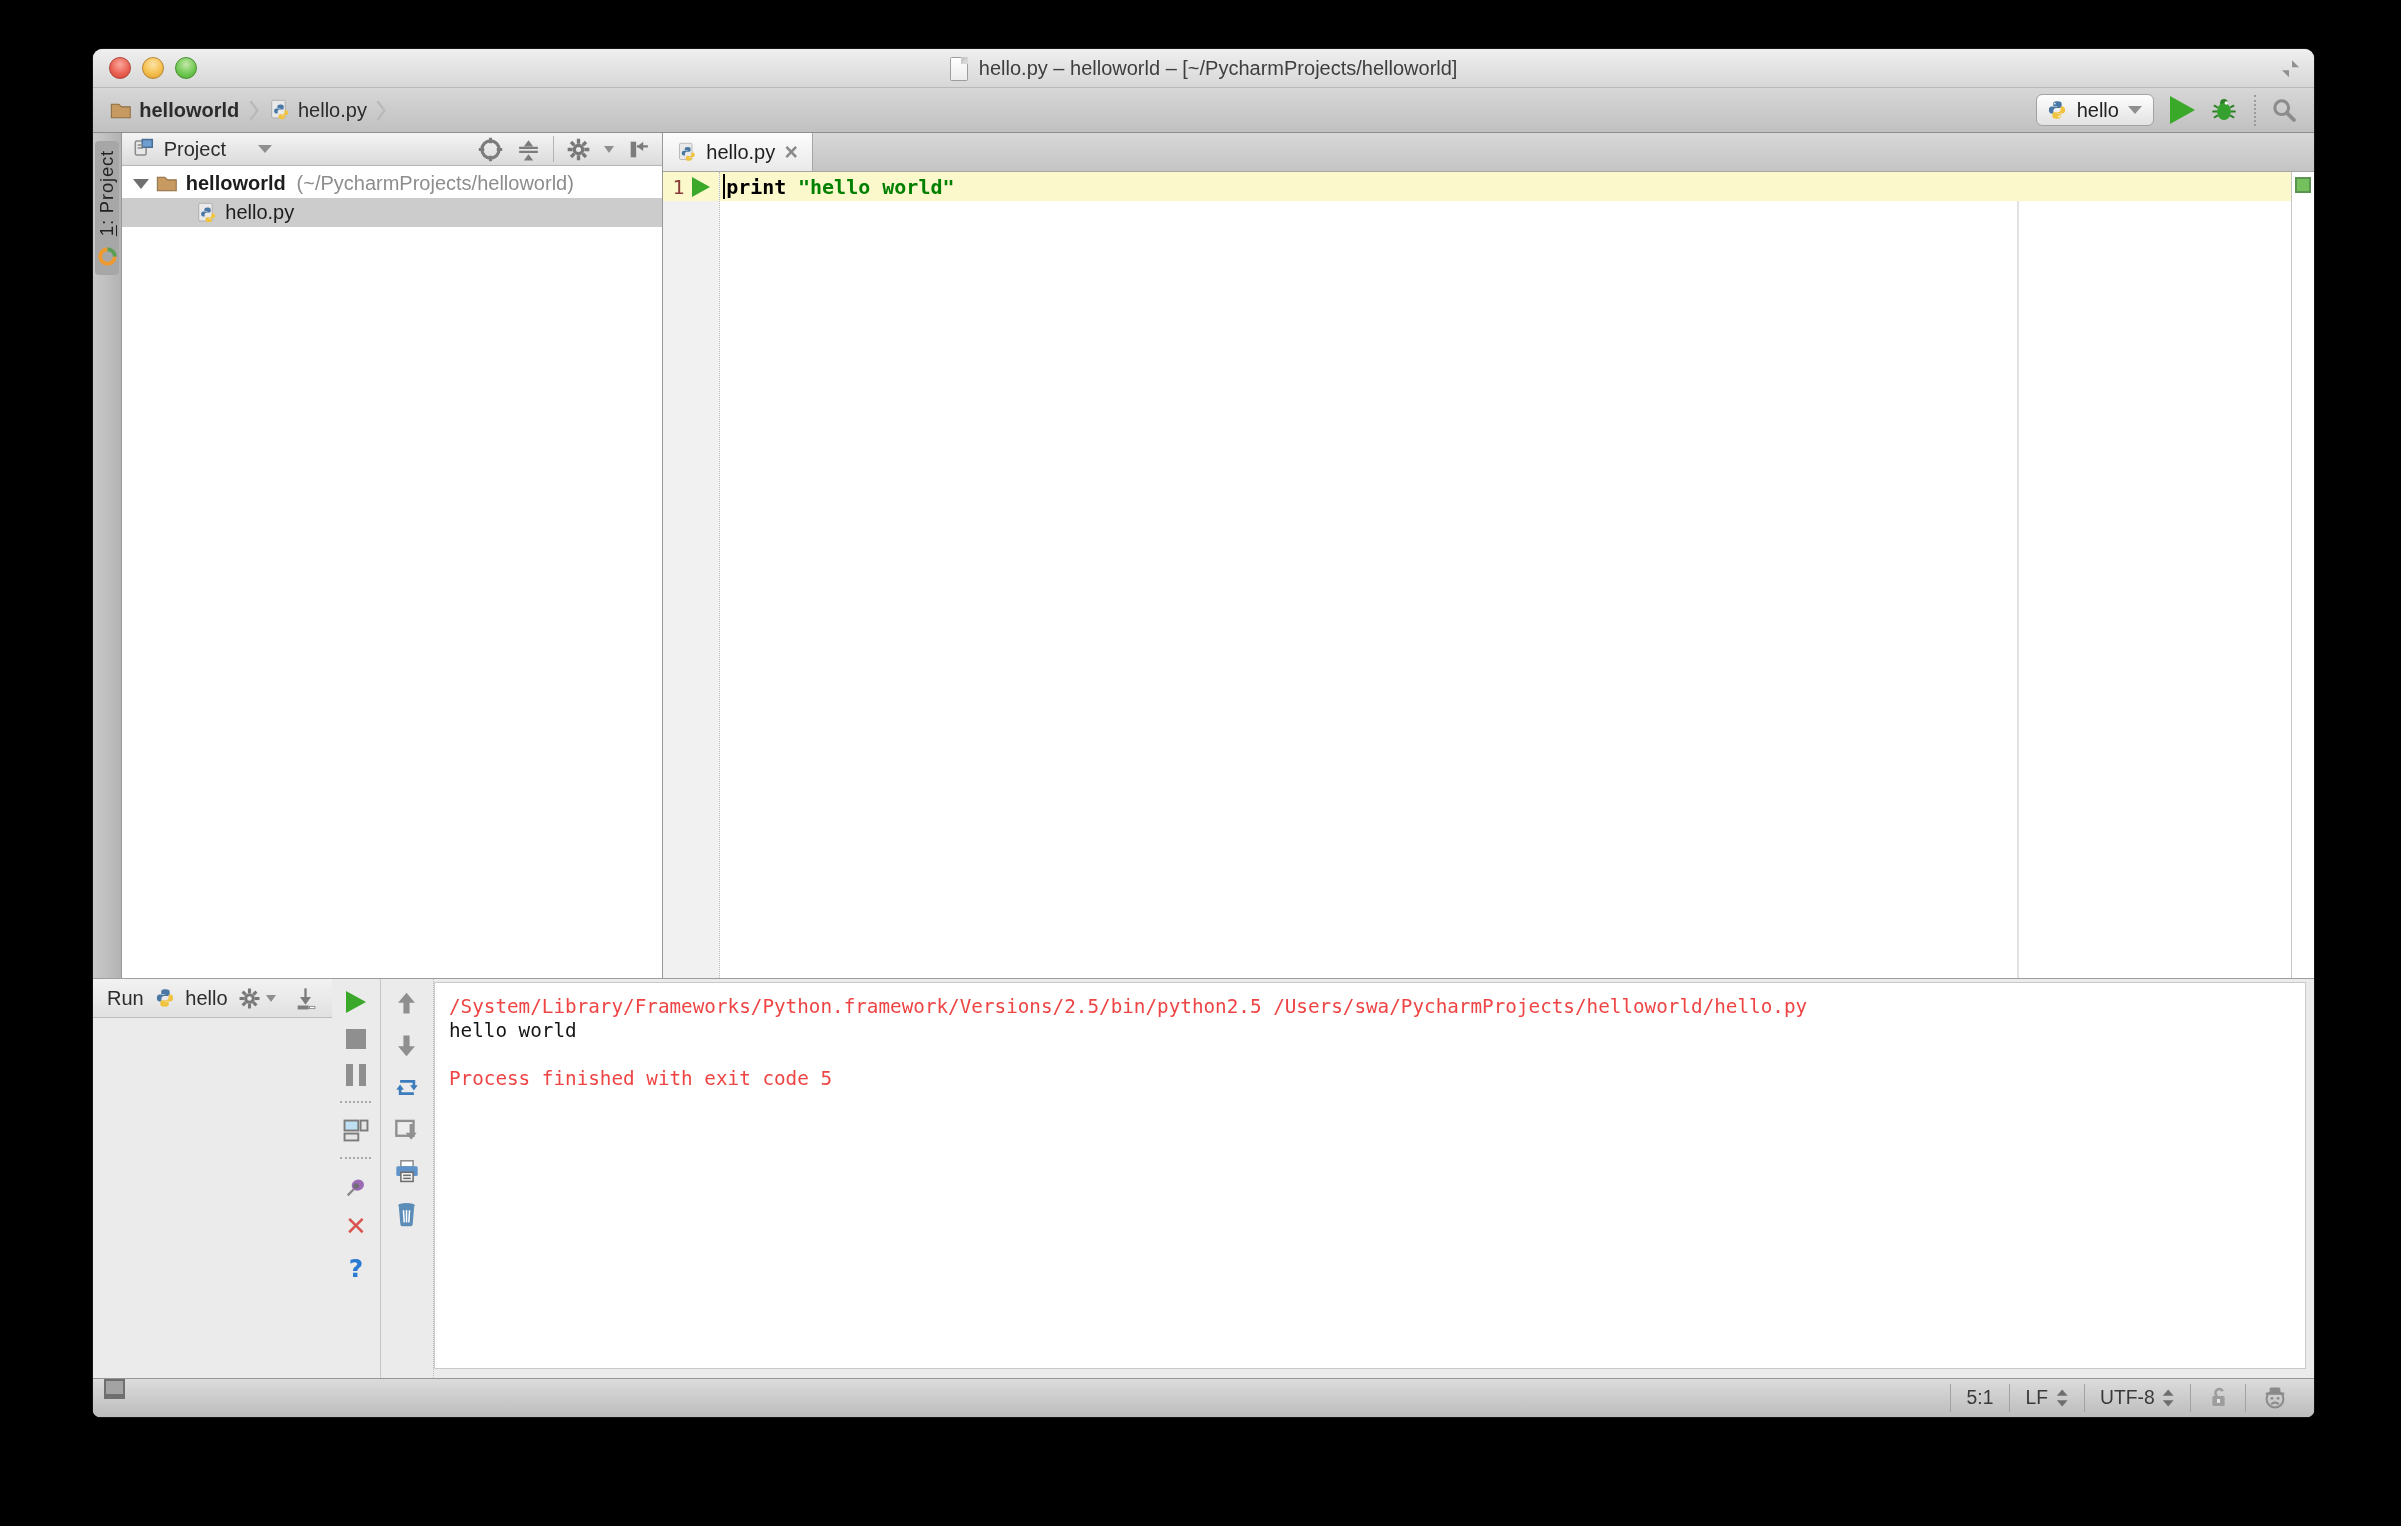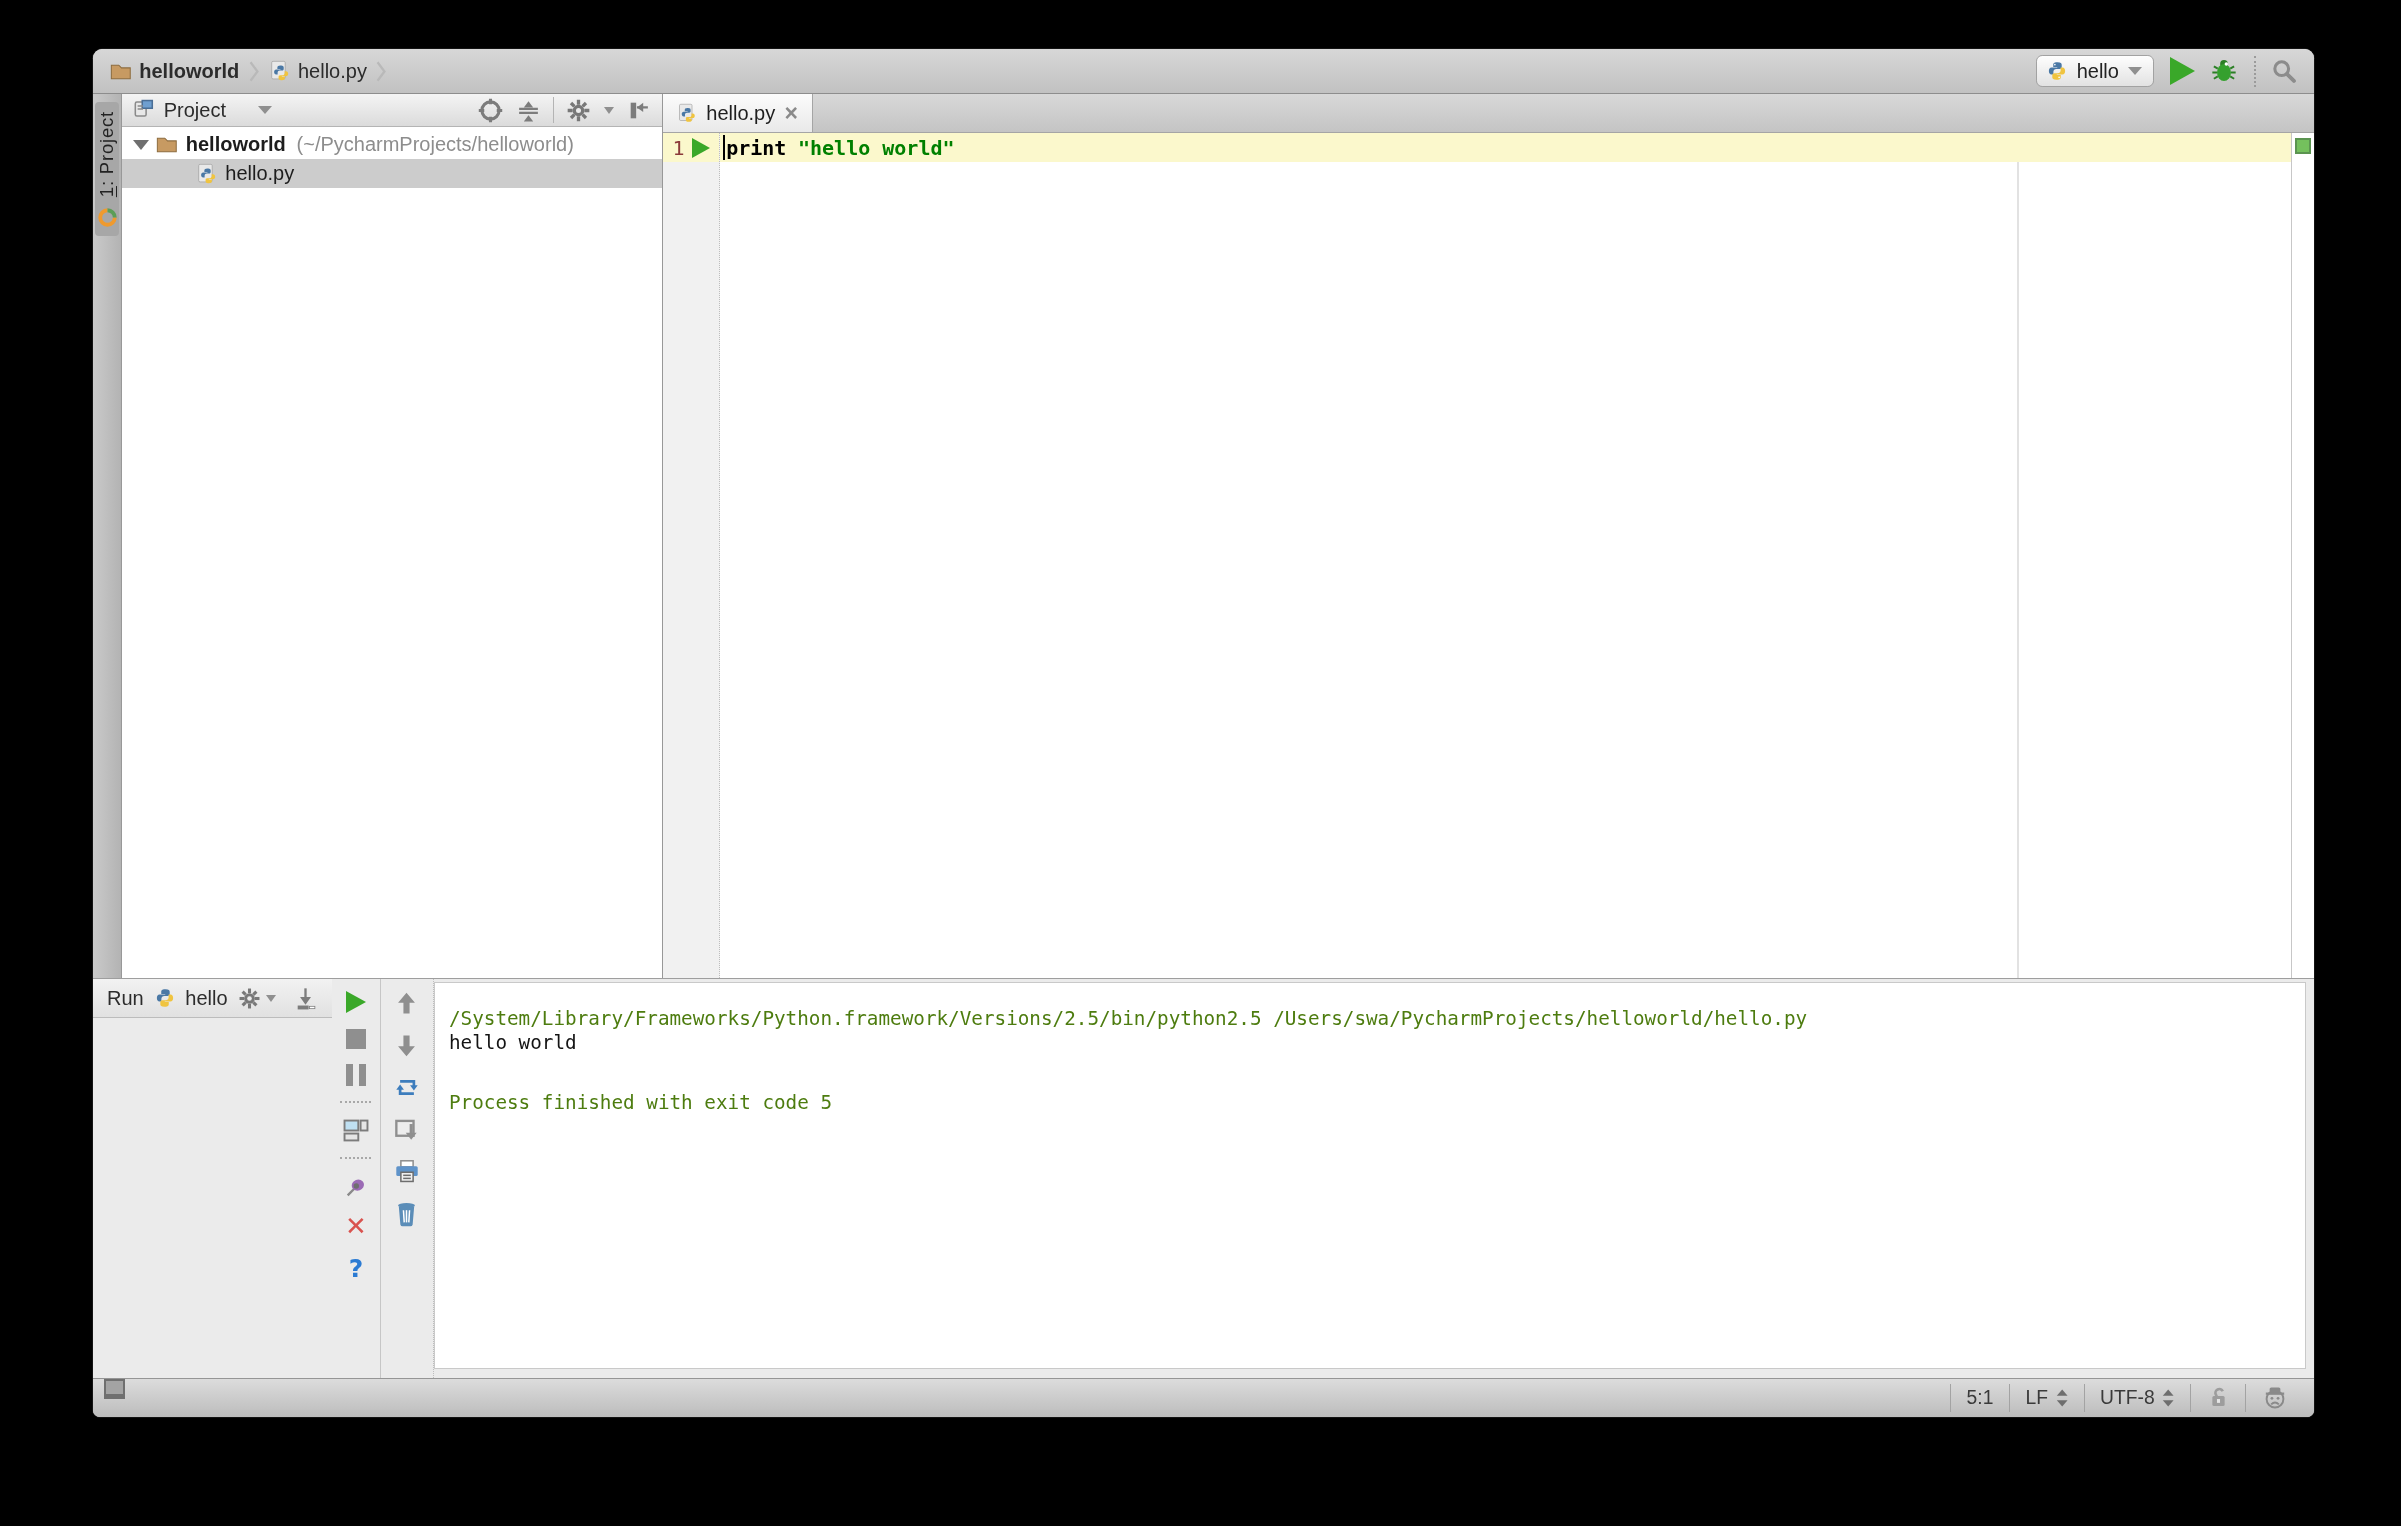--- a/index.html
+++ b/index.html
@@ -100,21 +100,21 @@
   .rtb .hsep { width:31px; border-top:2.3px dotted #a8a8a8; }
   .stop-sq { width:20px; height:20px; background:#8f8f8f; }
   .pause-ic { display:flex; gap:5.4px; }
   .pause-ic i { display:block; width:7px; height:21.6px; background:#8f8f8f; }
   .close-x { font-size:26px; color:#d9534f; font-weight:bold; line-height:23px; font-family:"DejaVu Sans", sans-serif; }
   .help-q { font-size:25px; color:#2b7bd3; font-weight:bold; font-family:"DejaVu Sans", sans-serif; }
   .console { flex:1; background:#fff; border:0.8px solid #c9c9c9; margin:3.1px 7.7px 9.3px 0;
              padding:12.4px 0 0 14px; font-family:"DejaVu Sans Mono", monospace; font-size:19.3px;
              line-height:24px; overflow:hidden; }
   .cl { min-height:24px; white-space:pre; }
-  .cl-system { color:#4d7c0f;margin-top:12px; }
+  .cl-system { color:#ef4444; }
   .cl-out { color:#141414; }
 
   
   .bottom-bar { flex:none; height:39px; background:#e3e3e3; border-top:0.8px solid #aeaeae;
                 display:flex; align-items:center; padding-left:62px; gap:20px; font-size:20px; color:#1f1f1f; }
   .bb-item { display:flex; align-items:center; gap:9.3px; padding:3.9px 12.4px; border-radius:3.1px; height:32px; }
   .bb-item.active { background:#bcbcbc; }
   .bb-play { width:0; height:0; border-left:18.5px solid #3aa829; border-top:10.8px solid transparent;
              border-bottom:10.8px solid transparent; }
 
@@ -126,20 +126,37 @@
   .sb-seg { padding:0 15.5px; border-left:0.8px solid #a3a3a3; height:72%; display:flex; align-items:center; gap:7.7px;
             font-size:19.3px; color:#3a3a3a; }
   .icon { display:inline-flex; align-items:center; justify-content:center; }
 </style>
 </head>
 <body>
 
 <div class="canvas">
   <div class="window">
 
+    <div class="titlebar">
+      <div class="traffic">
+        <div class="light red"></div>
+        <div class="light yellow"></div>
+        <div class="light green"></div>
+      </div>
+      <div class="title-wrap">
+        <span class="doc-icon"></span>
+        <span>hello.py – helloworld – [~/PycharmProjects/helloworld]</span>
+      </div>
+      <span class="fullscreen-btn icon">
+        <svg width="25" height="21.6" viewBox="0 0 32 28">
+          <polygon points="18,12 18,3 27,12" fill="#8f8f8f"></polygon>
+          <polygon points="14,16 14,25 5,16" fill="#8f8f8f"></polygon>
+        </svg>
+      </span>
+    </div>
 
     <div class="navbar">
       <div class="breadcrumb">
         <span class="crumb">
           <span class="icon">
             <svg width="21.6" height="18.5" viewBox="0 0 32 26">
               <path d="M2 4 h11 l4 4 h13 v16 H2 z" fill="#c79a62" stroke="#8d6c3f" stroke-width="1.5"></path>
             </svg>
           </span>
           <span class="crumb-bold">helloworld</span>

